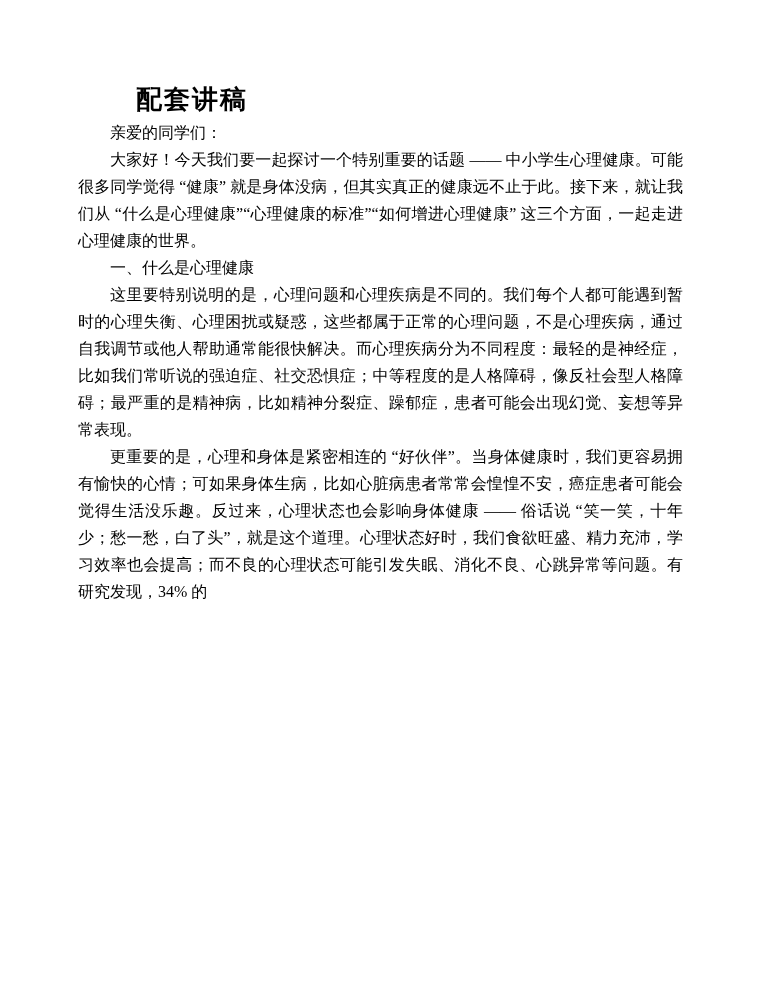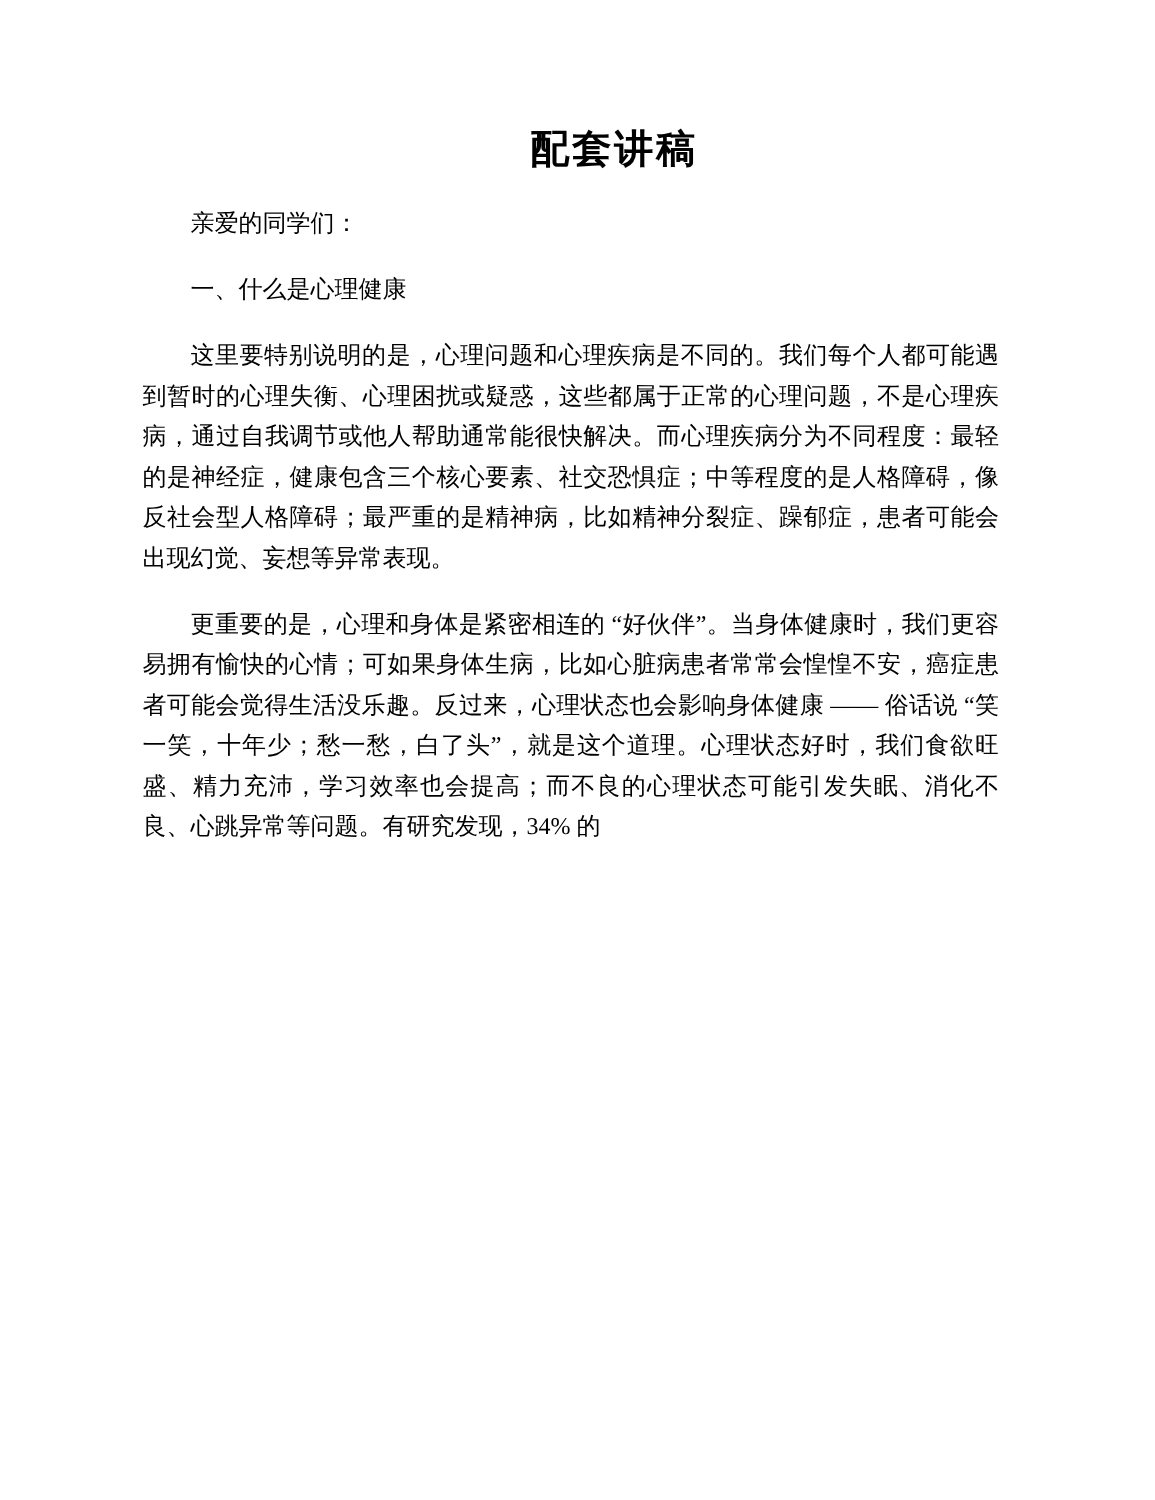--- a/index.html
+++ b/index.html
@@ -21,27 +21,27 @@
     left: 78px;
     top: 80px;
     width: 605px;
   }
   .doc-title {
     margin: 0;
     padding: 0;
     font-size: 26px;
     font-weight: bold;
     line-height: 39px;
-    text-align: center;
+    text-align: left;
     text-indent: 58px;        
     letter-spacing: 2px;
     white-space: nowrap;
   }
   .para {
-    margin: 17px;
+    margin: 0;
     padding: 0;
     font-size: 16px;
     line-height: 27px;
     text-align: justify;
     text-justify: inter-character;
     text-indent: 32px;        
     word-break: break-all;
   }
   .para.heading {
     font-weight: normal;
@@ -50,24 +50,25 @@
 </head>
 <body>
 
 <div class="page">
   <div class="content">
 
     <h1 class="doc-title">配套讲稿</h1>
 
     <p class="para">亲爱的同学们：</p>
 
+    <p class="para">大家好！今天我们要一起探讨一个特别重要的话题 —— 中小学生心理健康。可能很多同学觉得 “健康” 就是身体没病，但其实真正的健康远不止于此。接下来，就让我们从 “什么是心理健康”“心理健康的标准”“如何增进心理健康” 这三个方面，一起走进心理健康的世界。</p>
 
     <p class="para heading">一、什么是心理健康</p>
 
 
 
 
-    <p class="para">这里要特别说明的是，心理问题和心理疾病是不同的。我们每个人都可能遇到暂时的心理失衡、心理困扰或疑惑，这些都属于正常的心理问题，不是心理疾病，通过自我调节或他人帮助通常能很快解决。而心理疾病分为不同程度：最轻的是神经症，健康包含三个核心要素、社交恐惧症；中等程度的是人格障碍，像反社会型人格障碍；最严重的是精神病，比如精神分裂症、躁郁症，患者可能会出现幻觉、妄想等异常表现。</p>
+    <p class="para">这里要特别说明的是，心理问题和心理疾病是不同的。我们每个人都可能遇到暂时的心理失衡、心理困扰或疑惑，这些都属于正常的心理问题，不是心理疾病，通过自我调节或他人帮助通常能很快解决。而心理疾病分为不同程度：最轻的是神经症，比如我们常听说的强迫症、社交恐惧症；中等程度的是人格障碍，像反社会型人格障碍；最严重的是精神病，比如精神分裂症、躁郁症，患者可能会出现幻觉、妄想等异常表现。</p>
 
     <p class="para">更重要的是，心理和身体是紧密相连的 “好伙伴”。当身体健康时，我们更容易拥有愉快的心情；可如果身体生病，比如心脏病患者常常会惶惶不安，癌症患者可能会觉得生活没乐趣。反过来，心理状态也会影响身体健康 —— 俗话说 “笑一笑，十年少；愁一愁，白了头”，就是这个道理。心理状态好时，我们食欲旺盛、精力充沛，学习效率也会提高；而不良的心理状态可能引发失眠、消化不良、心跳异常等问题。有研究发现，34% 的</p>
 
   </div>
 </div>
 
 </body></html>

